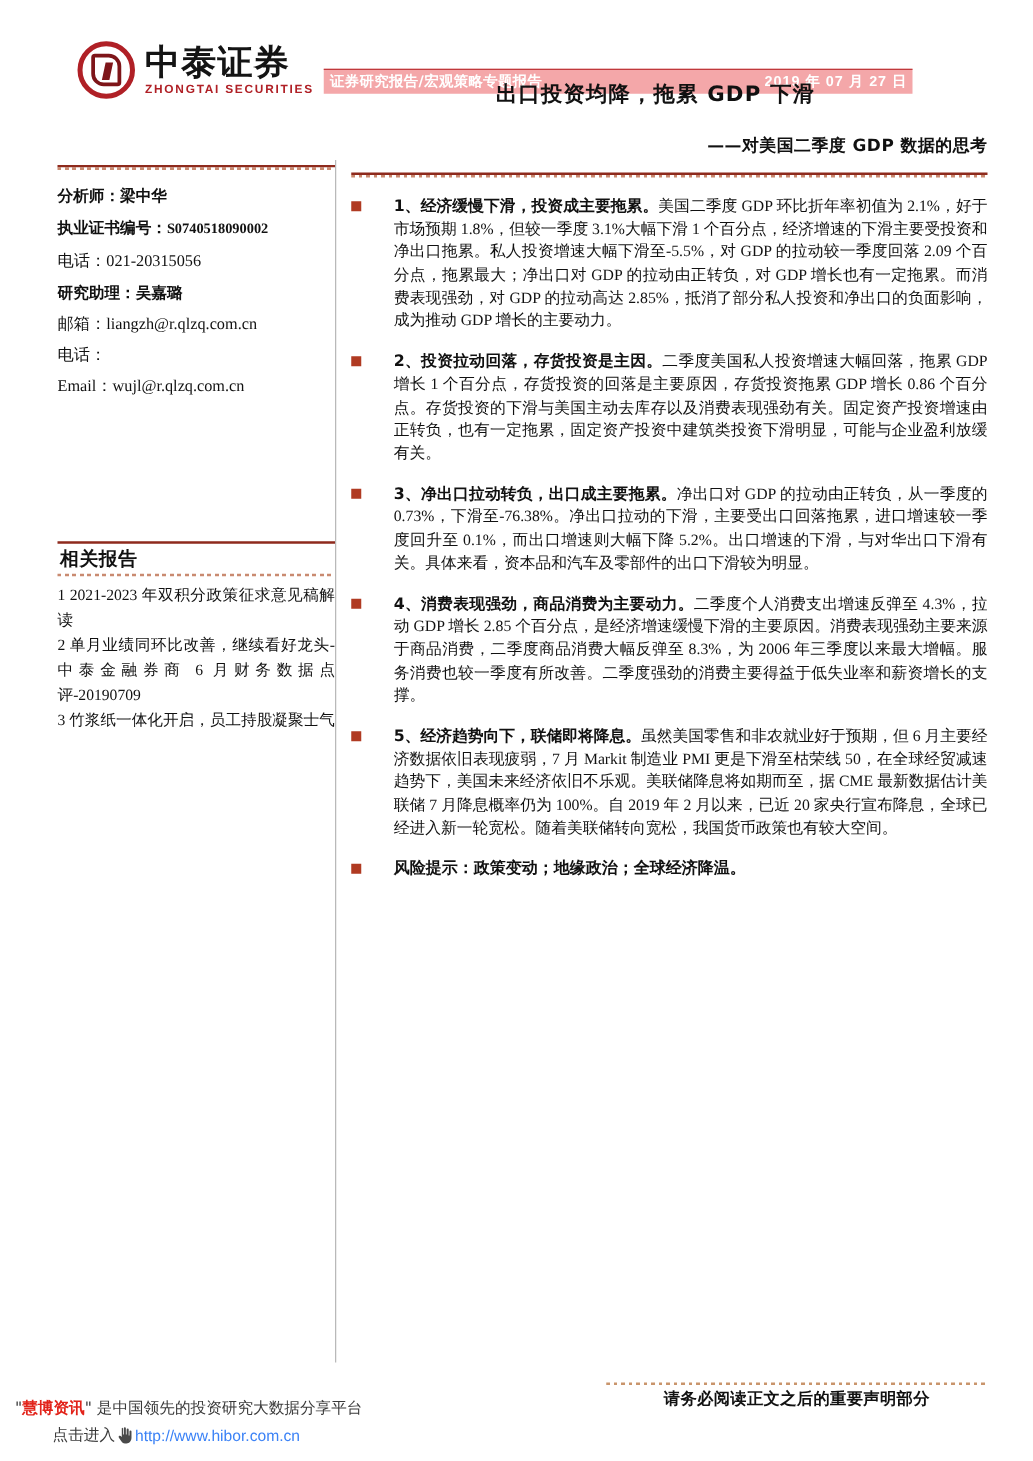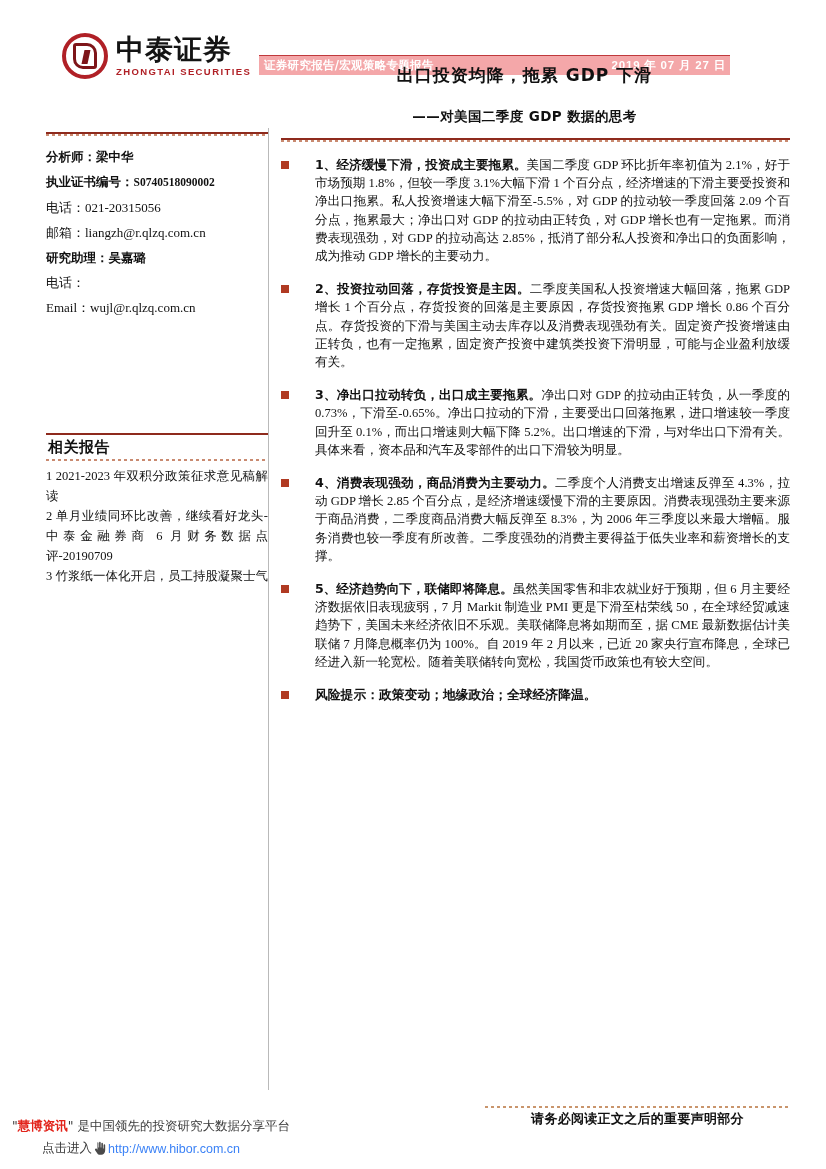--- a/index.html
+++ b/index.html
@@ -132,21 +132,21 @@
     font-size: 17px;
     font-weight: bold;
     letter-spacing: 1px;
     color: #111111;
   }
   .doc-subtitle {
     position: absolute;
     left: 259px;
     top: 108px;
     width: 531px;
-    text-align: center;
+    text-align: right;
     font-family: "DejaVu Sans", "Liberation Sans", sans-serif;
     font-size: 13.5px;
     font-weight: bold;
     letter-spacing: 0.4px;
     color: #111111;
   }
 
   
   .sidebar {
     position: absolute;
@@ -393,25 +393,25 @@
     <div class="analyst-list">
       <div class="analyst-row bold">
         <span>分析师：</span><span>梁中华</span>
       </div>
       <div class="analyst-row bold">
         <span>执业证书编号：</span><span class="mono">S0740518090002</span>
       </div>
       <div class="analyst-row">
         <span>电话：</span><span class="val">021-20315056</span>
       </div>
+      <div class="analyst-row bold">
+        <span>研究助理：</span><span>吴嘉璐</span>
+      </div>
       <div class="analyst-row">
         <span>邮箱：</span><span class="val">liangzh@r.qlzq.com.cn</span>
-      </div>
-      <div class="analyst-row bold">
-        <span>研究助理：</span><span>吴嘉璐</span>
       </div>
       <div class="analyst-row">
         <span>电话：</span><span class="val"></span>
       </div>
       <div class="analyst-row">
         <span>Email：</span><span class="val">wujl@r.qlzq.com.cn</span>
       </div>
     </div>
   </div>
 
@@ -442,21 +442,21 @@
       <div class="bullet">
         <span class="bullet-marker"></span>
         <div class="bullet-text">
           <span class="lead">2、投资拉动回落，存货投资是主因。</span><span>二季度美国私人投资增速大幅回落，拖累 GDP 增长 1 个百分点，存货投资的回落是主要原因，存货投资拖累 GDP 增长 0.86 个百分点。存货投资的下滑与美国主动去库存以及消费表现强劲有关。固定资产投资增速由正转负，也有一定拖累，固定资产投资中建筑类投资下滑明显，可能与企业盈利放缓有关。</span>
         </div>
       </div>
 
       <div class="bullet">
         <span class="bullet-marker"></span>
         <div class="bullet-text">
-          <span class="lead">3、净出口拉动转负，出口成主要拖累。</span><span>净出口对 GDP 的拉动由正转负，从一季度的 0.73%，下滑至-0.65%。净出口拉动的下滑，主要受出口回落拖累，进口增速较一季度回升至 0.1%，而出口增速则大幅下降 5.2%。出口增速的下滑，与对华出口下滑有关。具体来看，资本品和汽车及零部件的出口下滑较为明显。</span>
+          <span class="lead">3、净出口拉动转负，出口成主要拖累。</span><span>净出口对 GDP 的拉动由正转负，从一季度的 0.73%，下滑至-76.38%。净出口拉动的下滑，主要受出口回落拖累，进口增速较一季度回升至 0.1%，而出口增速则大幅下降 5.2%。出口增速的下滑，与对华出口下滑有关。具体来看，资本品和汽车及零部件的出口下滑较为明显。</span>
         </div>
       </div>
 
       <div class="bullet">
         <span class="bullet-marker"></span>
         <div class="bullet-text">
           <span class="lead">4、消费表现强劲，商品消费为主要动力。</span><span>二季度个人消费支出增速反弹至 4.3%，拉动 GDP 增长 2.85 个百分点，是经济增速缓慢下滑的主要原因。消费表现强劲主要来源于商品消费，二季度商品消费大幅反弹至 8.3%，为 2006 年三季度以来最大增幅。服务消费也较一季度有所改善。二季度强劲的消费主要得益于低失业率和薪资增长的支撑。</span>
         </div>
       </div>
 

